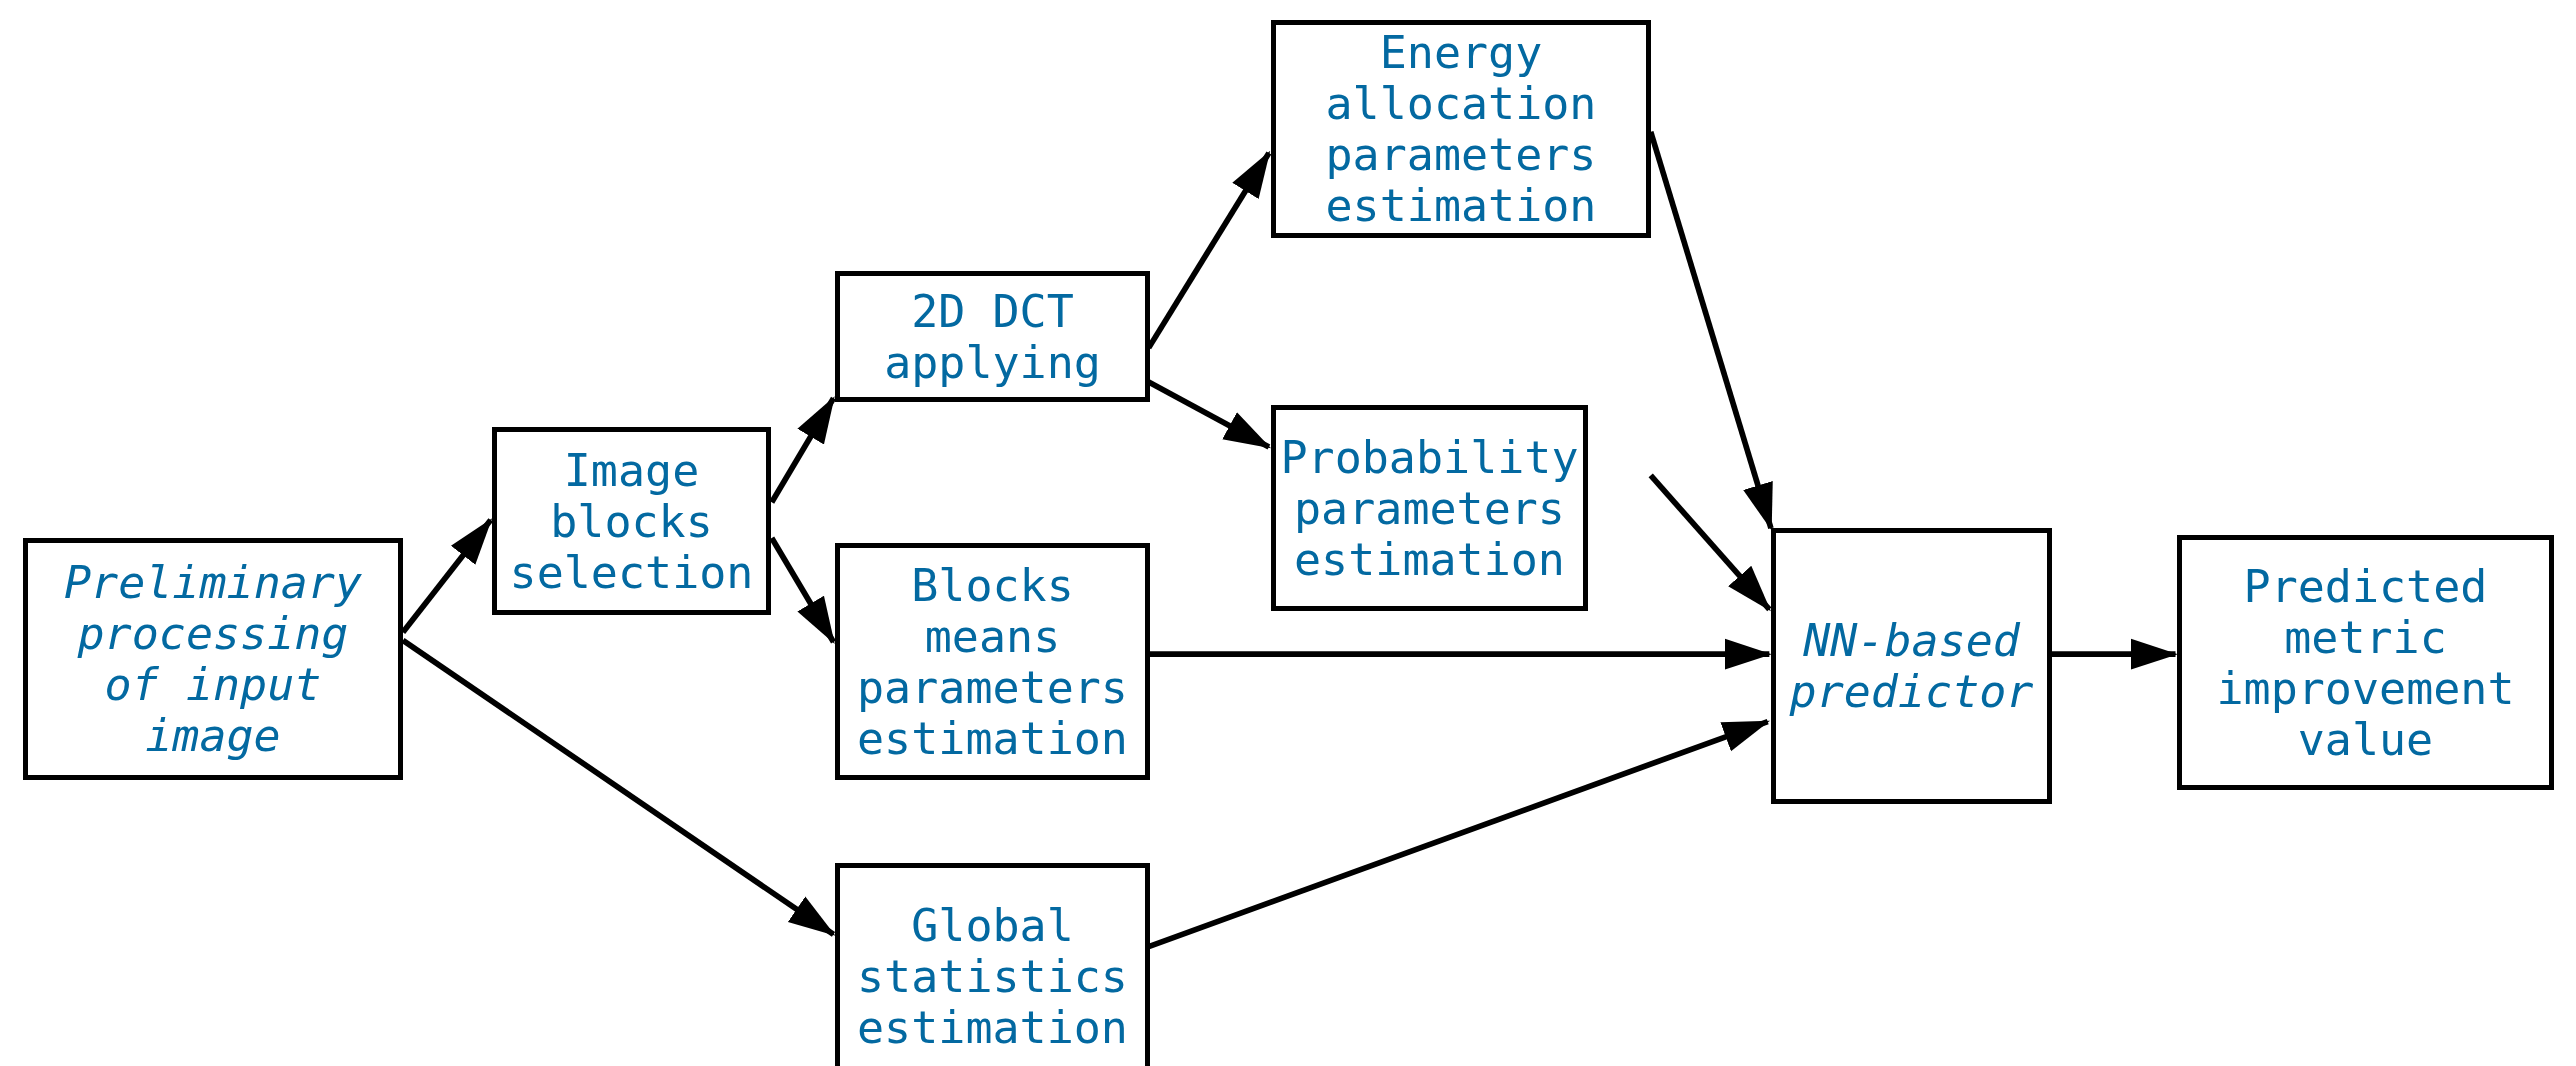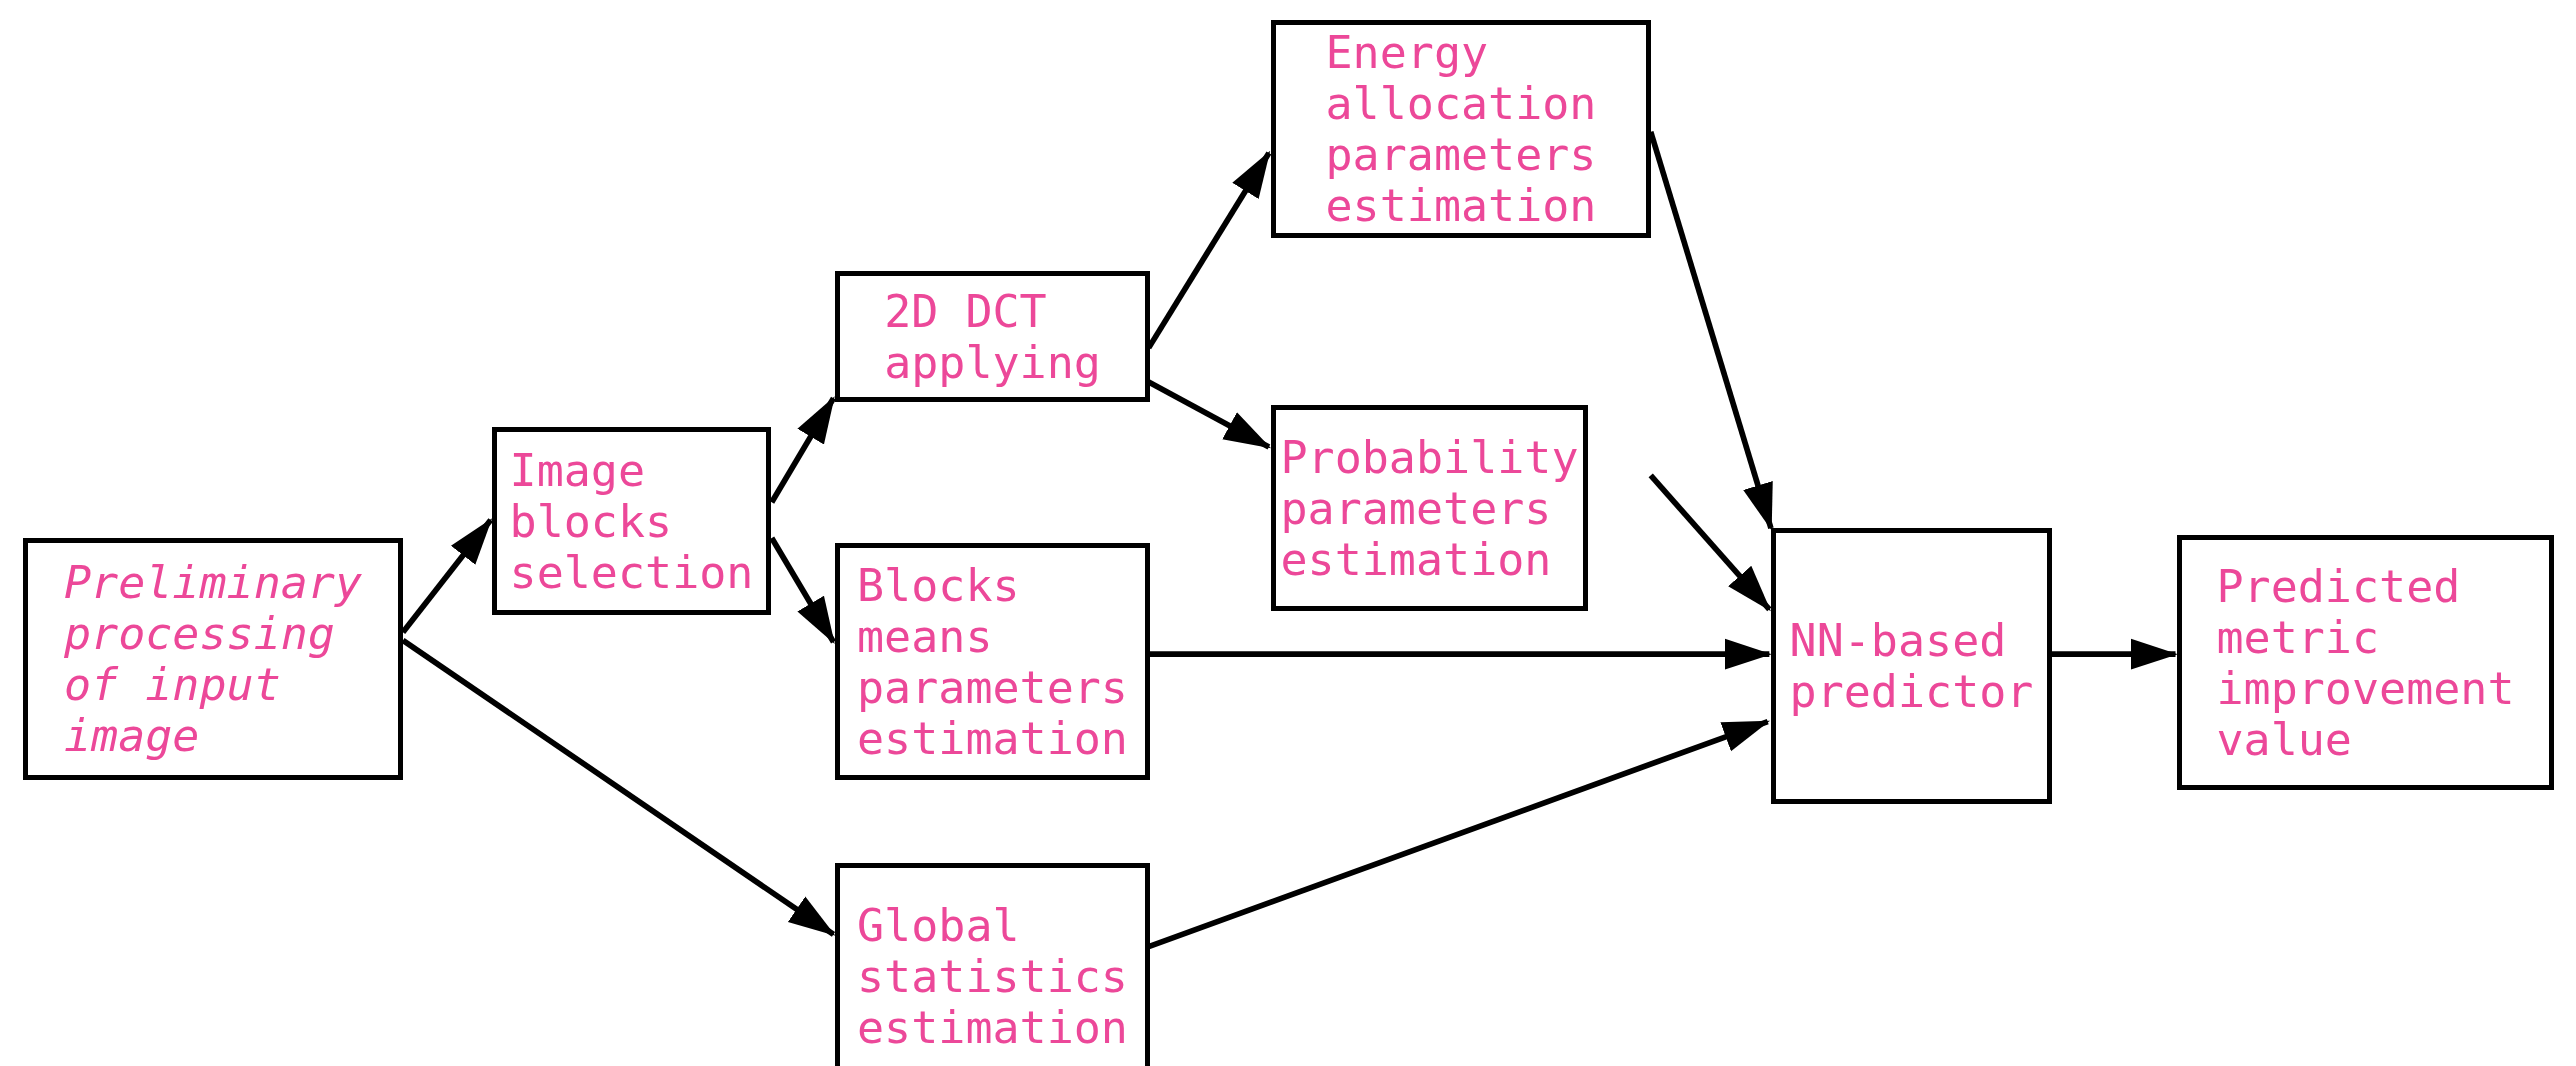--- a/index.html
+++ b/index.html
@@ -21,39 +21,39 @@
     left: 0;
     top: 0;
     z-index: 2;
     pointer-events: none;
   }
   .node {
     position: absolute;
     box-sizing: border-box;
     border: 5.7px solid #000000;
     background: #ffffff;
-    color: #ec4899;
+    color: #0369a1;
     display: flex;
     align-items: center;
     justify-content: center;
-    text-align: left;
+    text-align: center;
     white-space: pre-line;
     font-family: "DejaVu Sans Mono", "Liberation Mono", monospace;
     font-size: 45px;
     line-height: 51px;
     z-index: 1;
   }
   #n-prelim  { left: 23px;   top: 538px;  width: 380px; height: 242px; font-style: italic; }
   #n-blocks  { left: 492px;  top: 427px;  width: 279px; height: 188px; }
   #n-dct     { left: 835px; top: 271px;  width: 315px; height: 131px; }
   #n-energy  { left: 1271px; top: 19.5px;   width: 380px; height: 218px; }
   #n-prob    { left: 1271px; top: 361px;  width: 317px; height: 206px; margin-top: 44px; }
   #n-means   { left: 835px; top: 543px;  width: 315px; height: 237px; }
   #n-global  { left: 835px; top: 863px; width: 315px; height: 227px; }
-  #n-nn      { left: 1771px; top: 528px;  width: 281px; height: 276px; }
+  #n-nn      { left: 1771px; top: 528px;  width: 281px; height: 276px; font-style: italic; }
   #n-pred    { left: 2177px; top: 535px;  width: 377px; height: 255px; }
   .edge {
     stroke: #000000;
     stroke-width: 7;
     fill: none;
   }
 </style>
 </head>
 <body>
 

